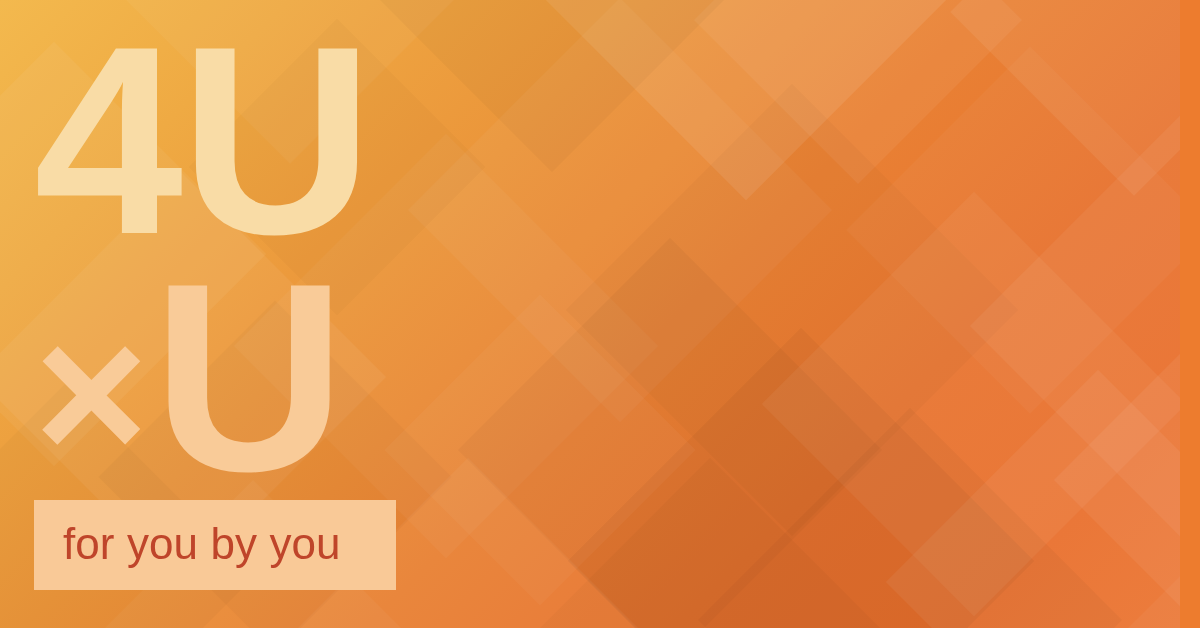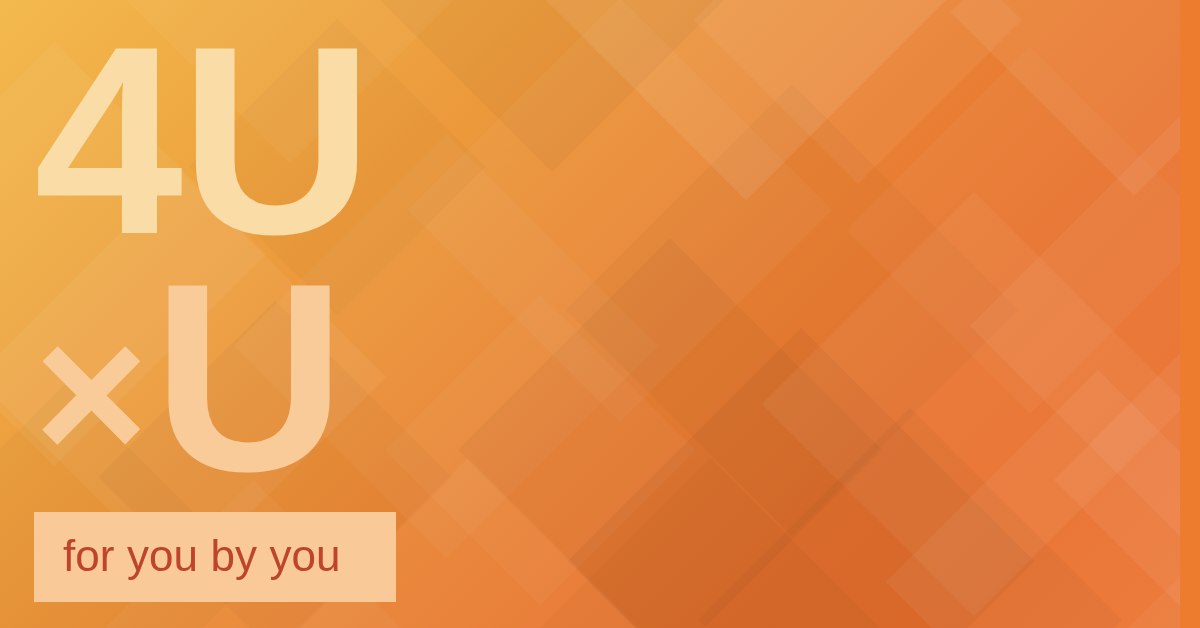--- a/index.html
+++ b/index.html
@@ -59,21 +59,21 @@
   }
   #logo-row-bot .mult{
     font-size:196px;
     font-weight:bold;
     vertical-align:9px;
     letter-spacing:0.02em;
   }
 
   #tagbox{
     position:absolute;
-    left:34px; top:512px;
+    left:34px; top:500px;
     width:362px; height:90px;
     background:#F9C997;
   }
   #tagbox-text{
     position:absolute;
     left:29px; top:50%;
     transform:translateY(-52%);
     font-size:44px;
     font-weight:300;
     color:#BF452A;

